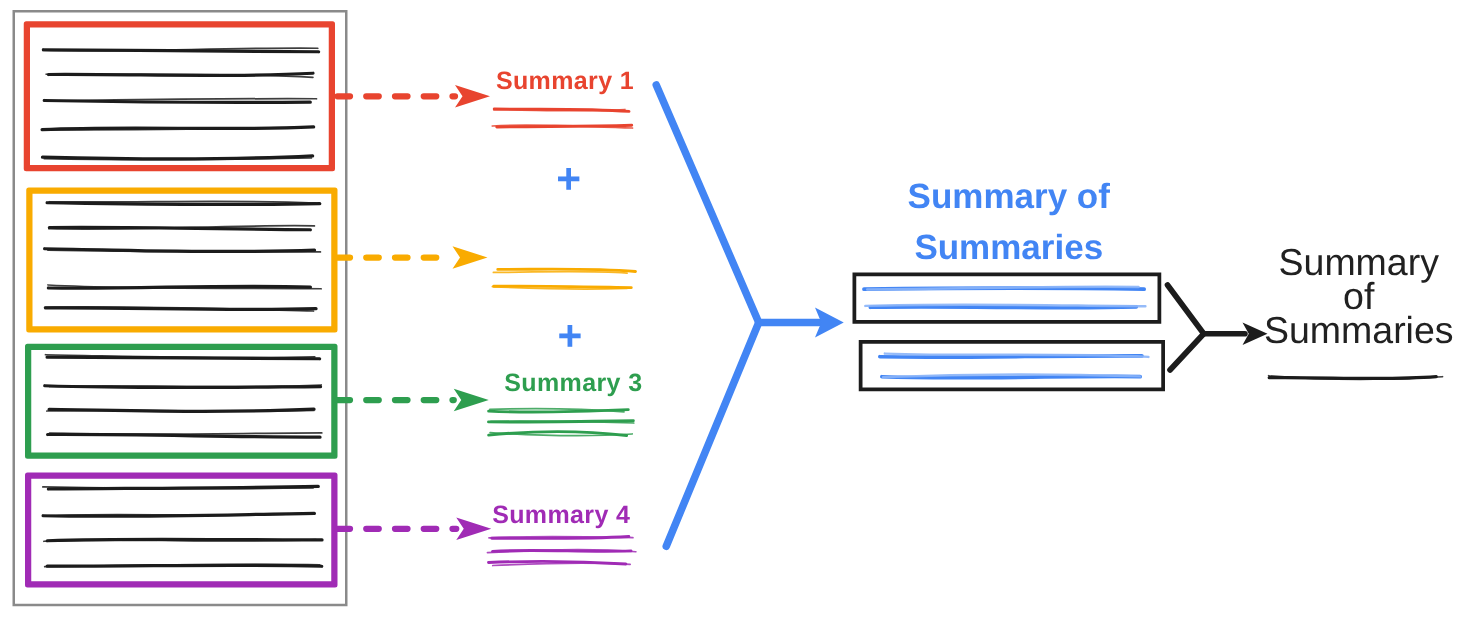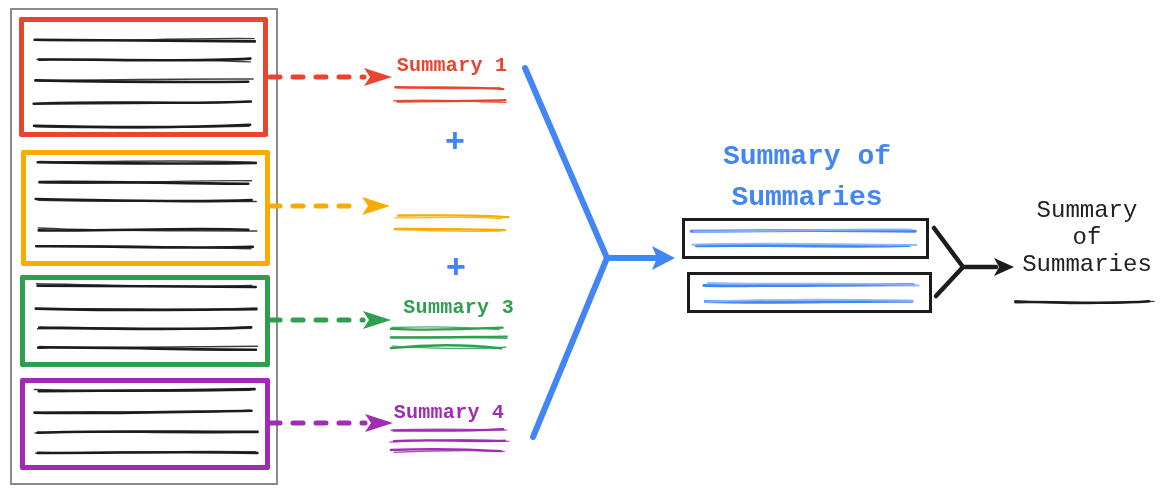--- a/index.html
+++ b/index.html
@@ -1,18 +1,18 @@
 <!DOCTYPE html>
 <html style="--red: #E8442F; --orange: #F9AB00; --green: #2E9E4F; --purple: #A02BB5; --blue: #4285F4; --blue_light: #8AB4F8; --ink: #1C1C1C; --gray: #8A8A8A; --text: #212121;"><head>
 <meta charset="utf-8">
 <style>
   html,body{margin:0;padding:0;background:#fff;}
   .stage{
     position:relative;width:1170px;height:495px;background:#fff;overflow:hidden;
-    font-family:Liberation Mono, monospace;
+    font-family:Liberation Sans, sans-serif;
   }
   .stage *{box-sizing:border-box;}
   svg{position:absolute;overflow:visible;}
   path{fill:none;stroke-linecap:round;}
 
   
   .outer-panel{position:absolute;left:10px;top:8px;width:268px;height:477px;border:2px solid var(--gray);background:#fff;}
   .doc{position:absolute;border:5px solid;border-radius:2px;background:#fff;}
   .doc svg{left:0;top:0;}
   .b-red{border-color:var(--red);}
@@ -47,21 +47,21 @@
         font-size:34px;font-weight:700;color:var(--blue);}
 
   .blue-line{stroke:var(--blue);stroke-width:6;stroke-linecap:round;}
   .ink-line{stroke:var(--ink);stroke-width:4.5;stroke-linecap:round;}
 
   .sos-title{position:absolute;left:712px;top:136px;width:190px;text-align:center;
              font-size:28px;font-weight:700;line-height:41px;color:var(--blue);}
   .sos-box{position:absolute;height:41px;border:3px solid var(--ink);background:#fff;}
 
   .final-text{position:absolute;left:1008px;top:197px;width:158px;text-align:center;
-              font-size:24px;line-height:27px;color:var(--text);}
+              font-size:30px;line-height:27px;color:var(--text);}
 </style>
 </head>
 <body>
 
 <div class="stage">
 
   <div class="outer-panel">
     <div class="doc b-red" style="left:7px;top:7px;width:249px;height:120px;">
       <svg id="doc-scrib-1" width="239" height="110">
           <path d="M10.7,17.8 C84.1,18.5 157.5,18.6 230.9,19.4" class="s-ink"></path>

